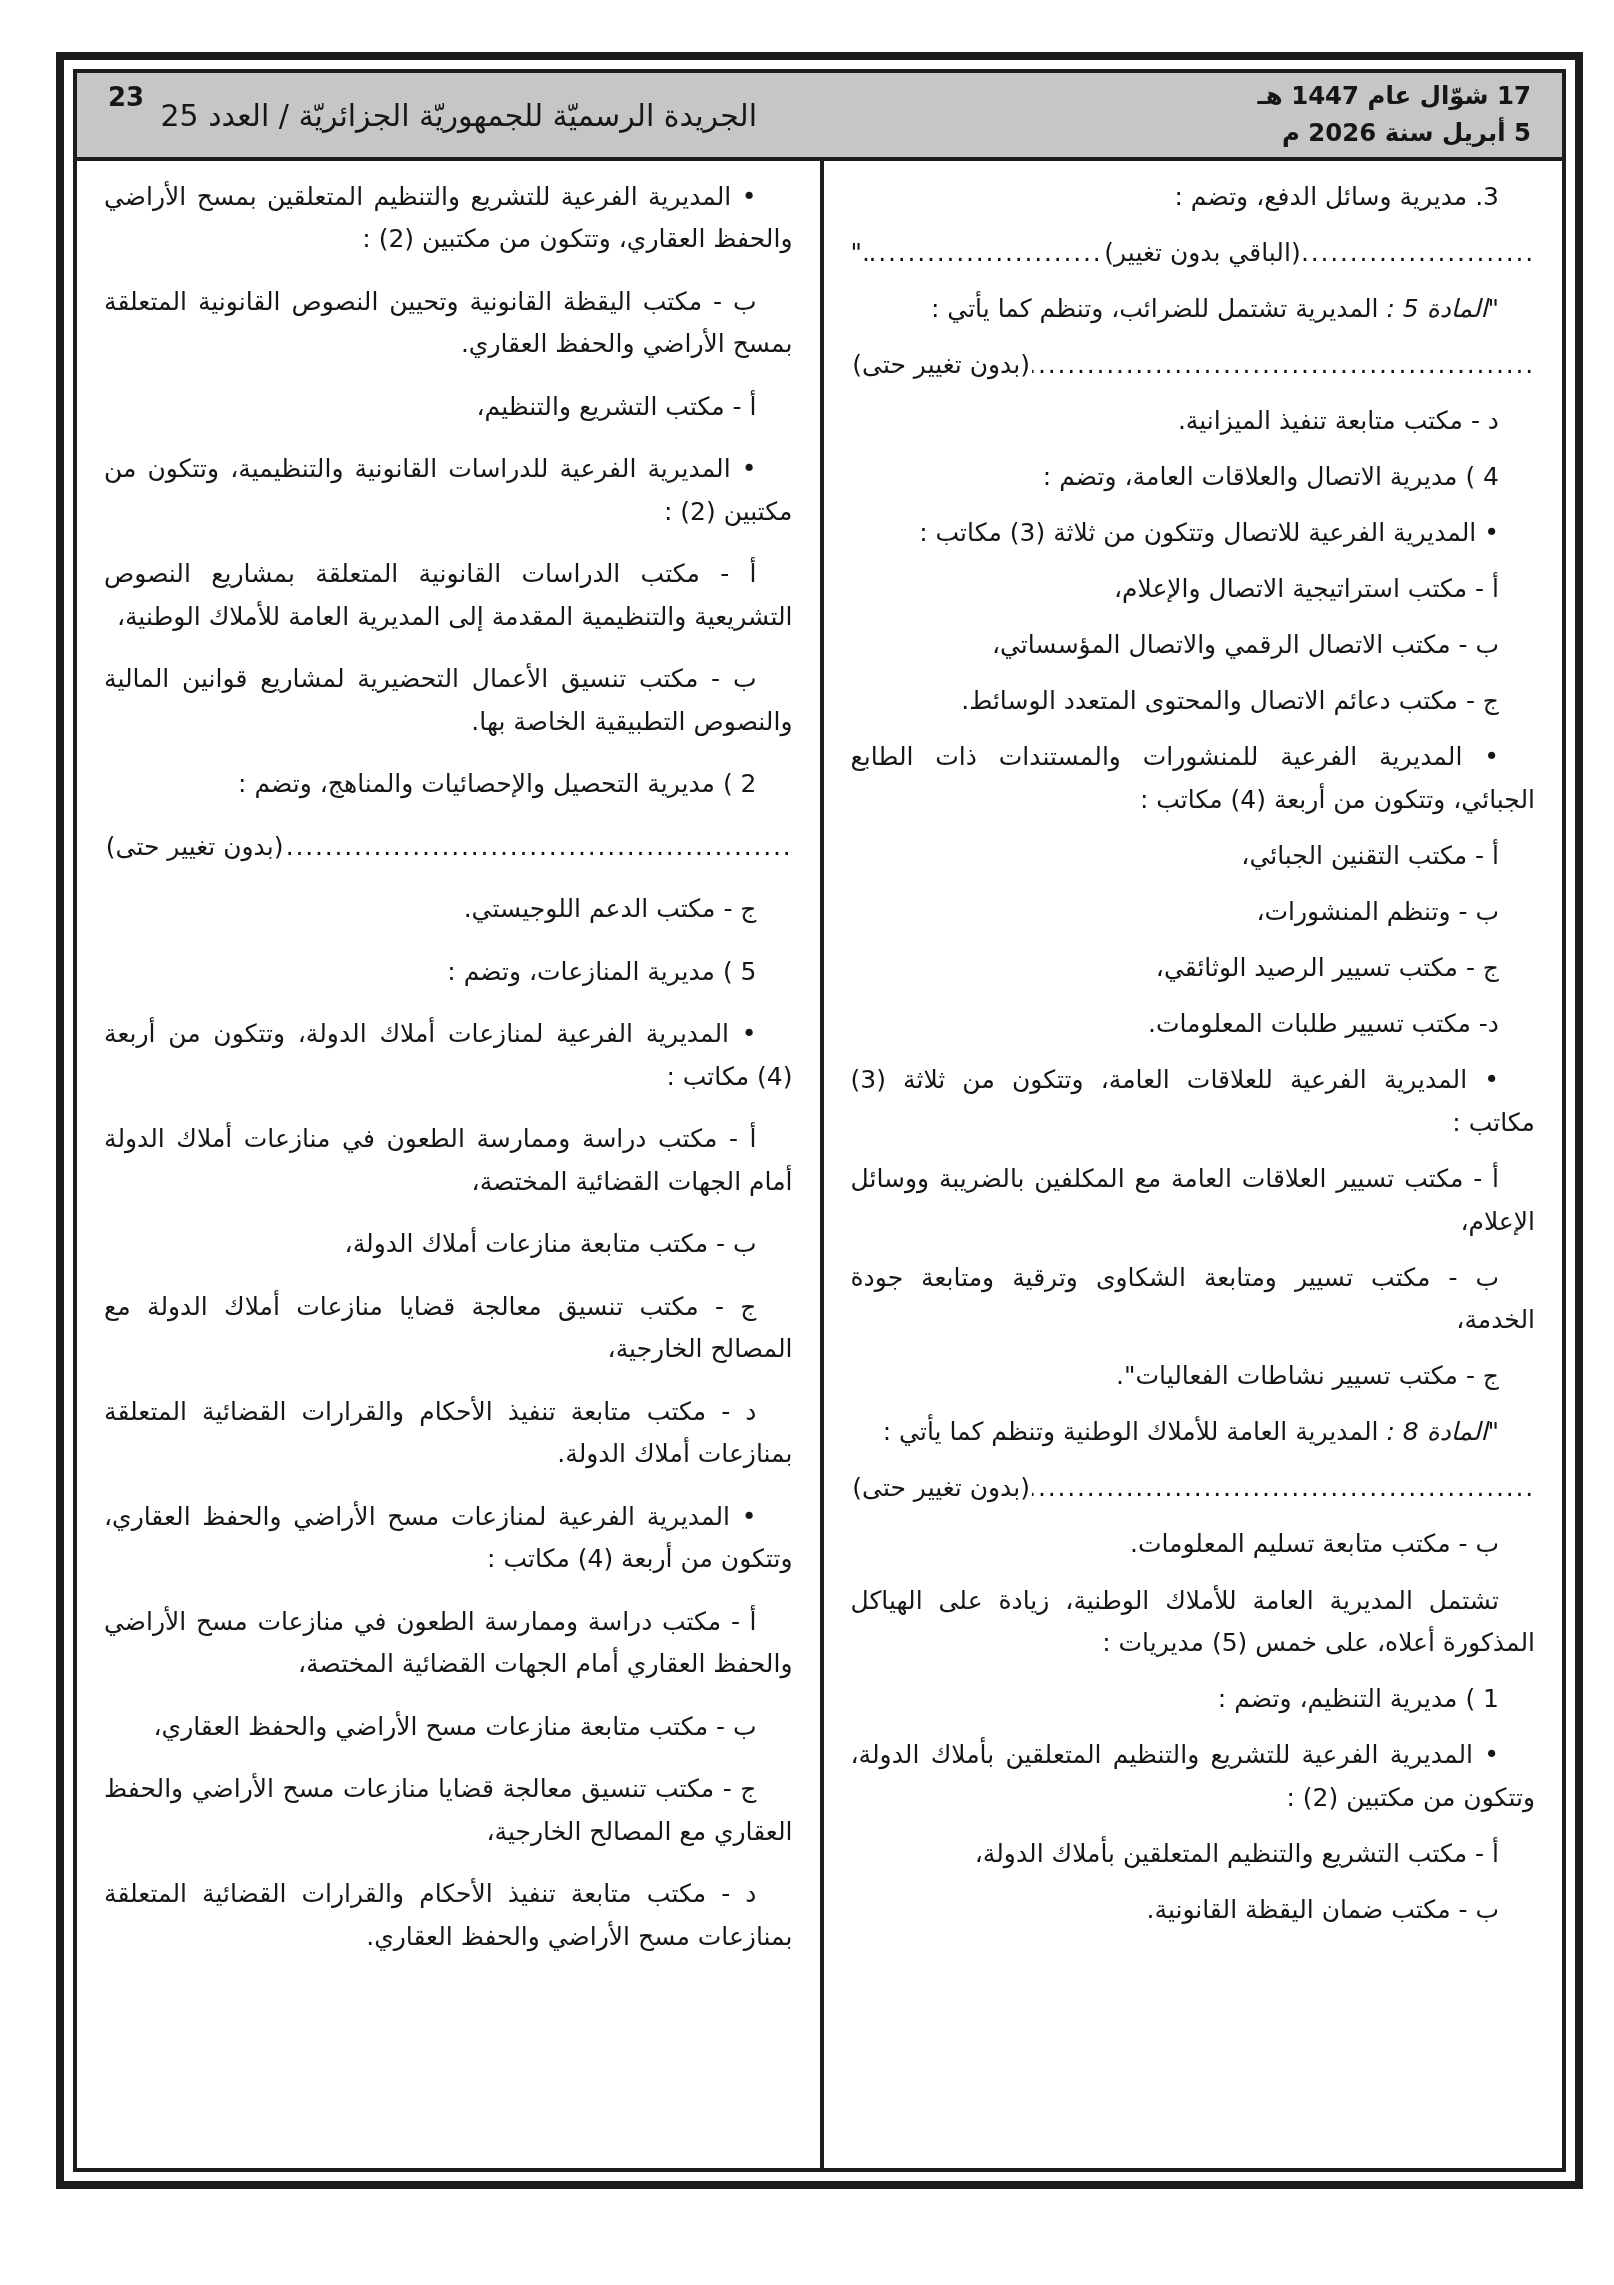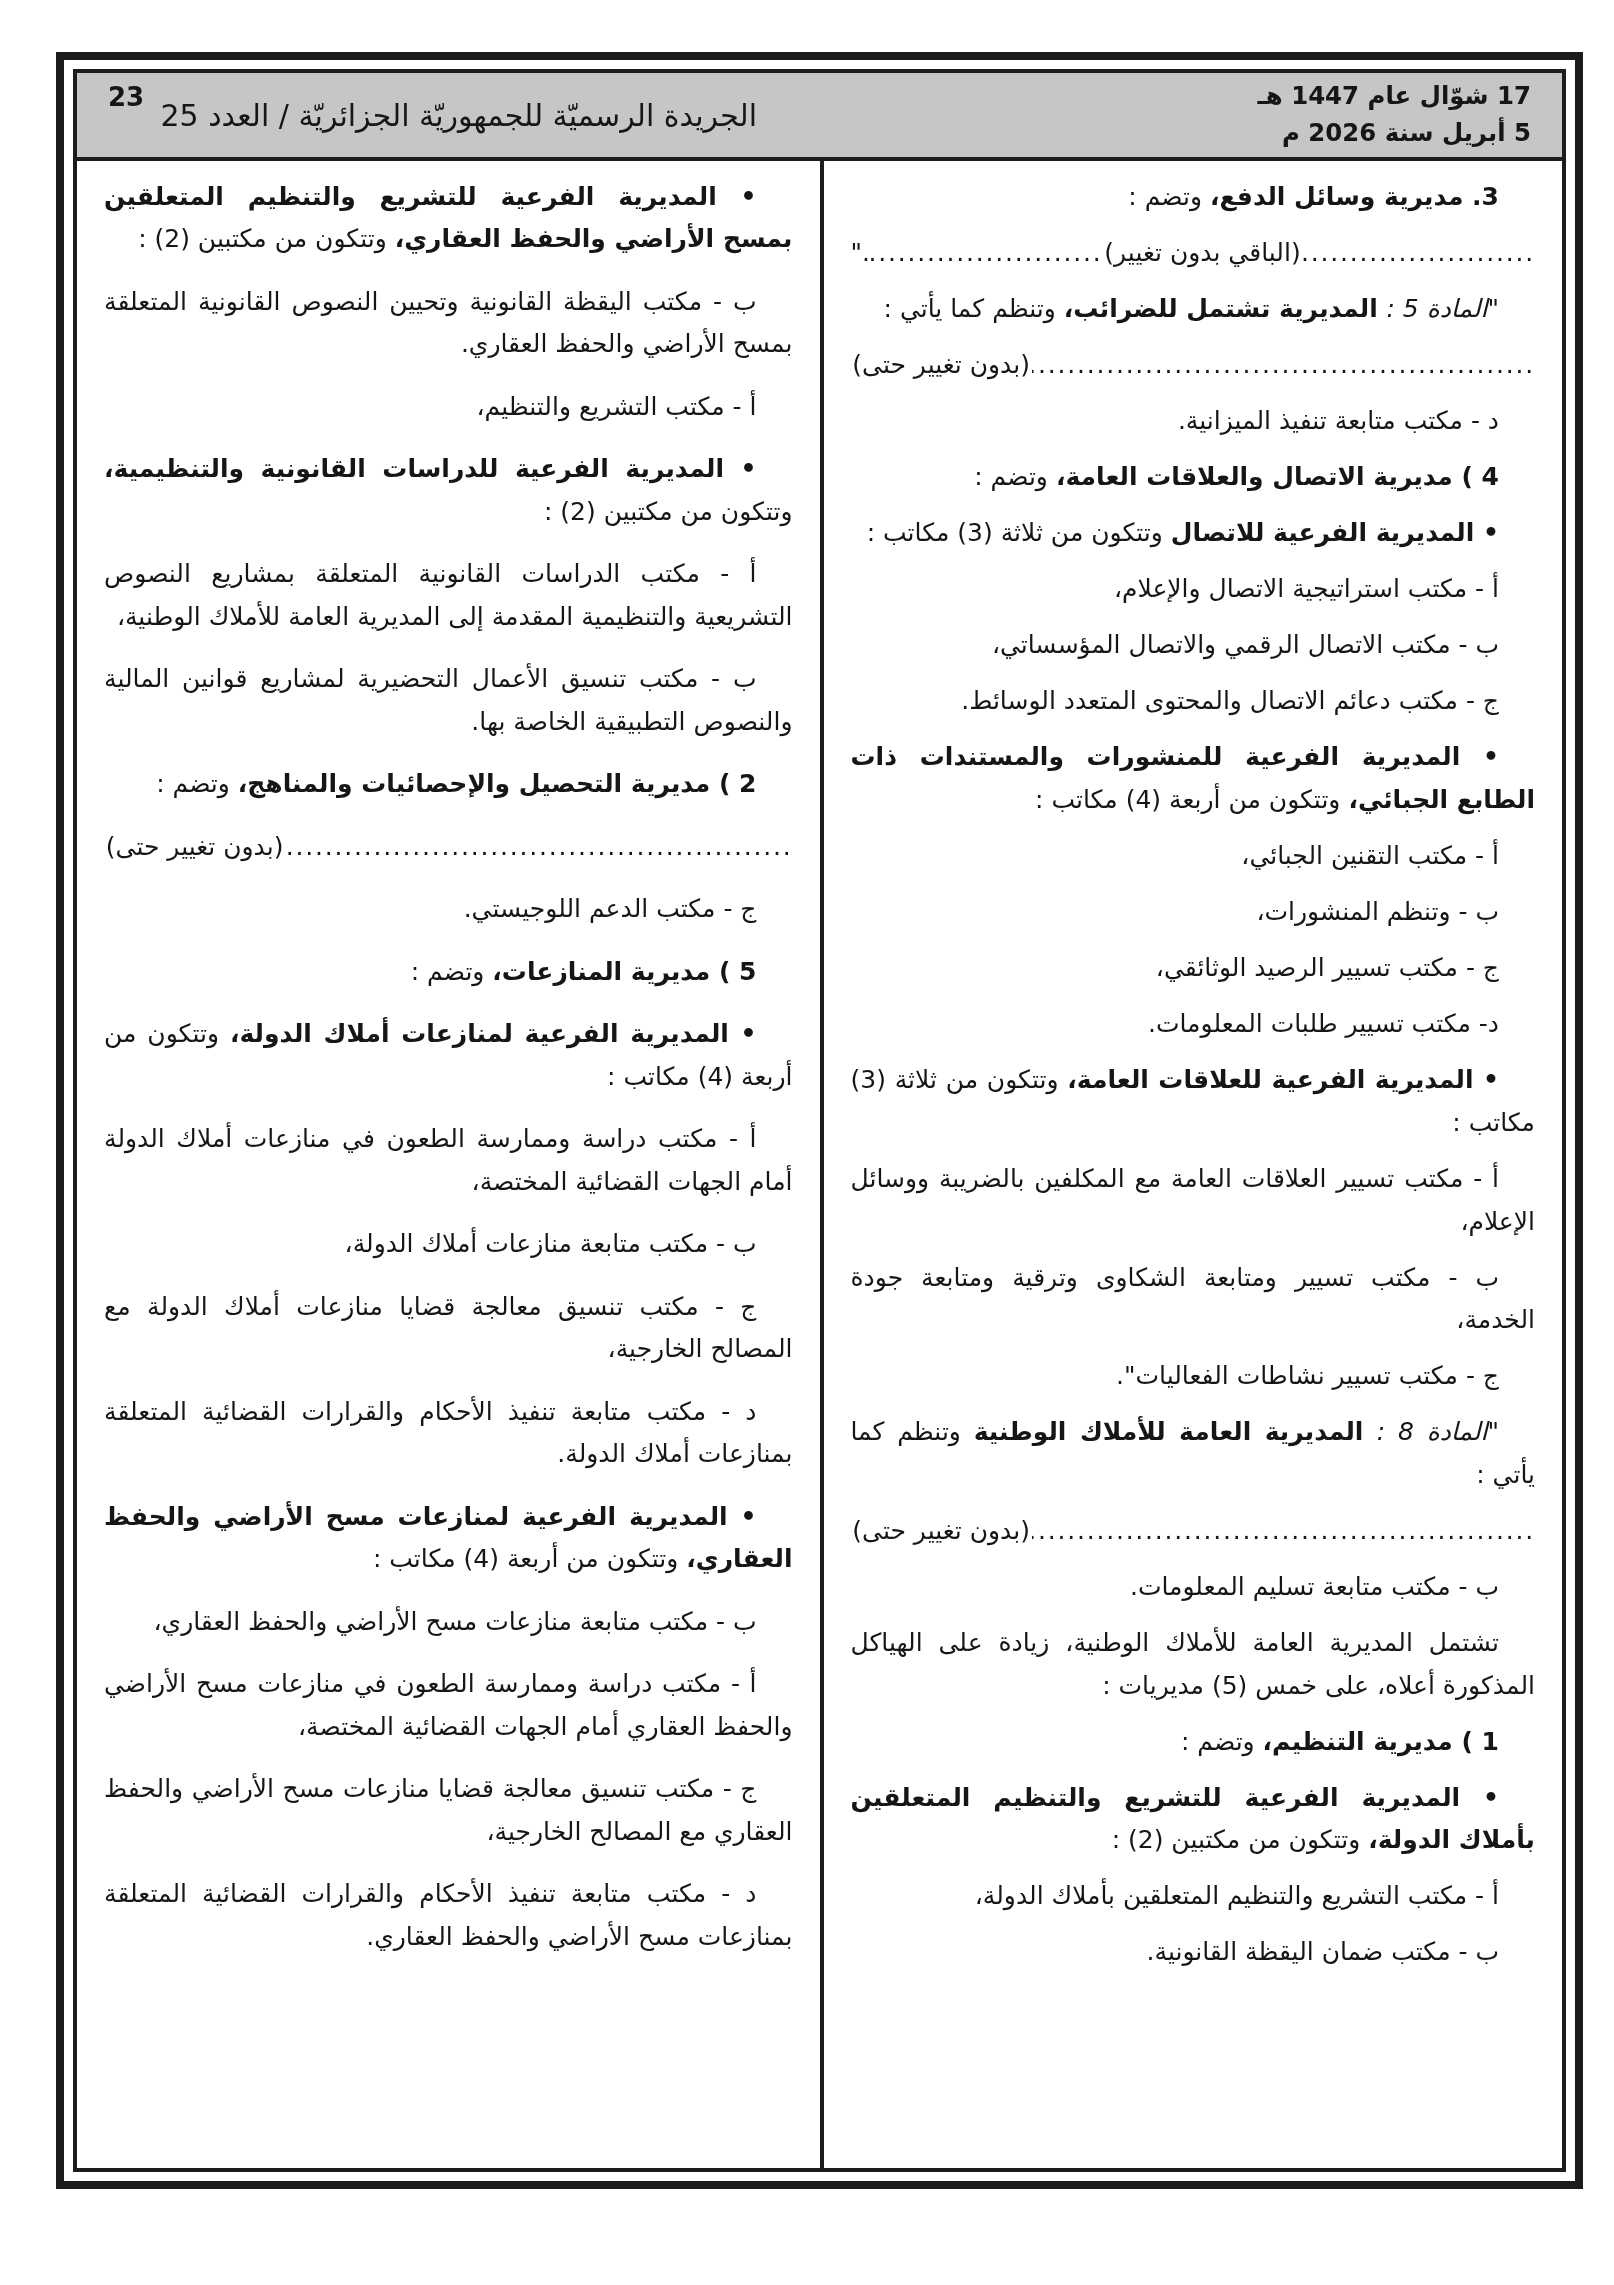--- a/index.html
+++ b/index.html
@@ -36,21 +36,21 @@
   }
   .col-left .para{margin-bottom:20px;}
   .para.dots{
     display:flex;align-items:baseline;text-indent:0;overflow:hidden;text-align:right;
   }
   .leader{
     flex:1 1 0;min-width:0;overflow:hidden;white-space:nowrap;letter-spacing:1.8px;
   }
   .phrase{white-space:nowrap;padding:0 1.8px;}
   .suffix{white-space:nowrap;}
-  .b{font-weight:bold;}
+  .b{font-weight:normal;}
   .i{font-style:italic;}
 </style>
 </head>
 <body>
 
 <div class="sheet">
   <div class="inner">
     <header class="gz-header">
       <div class="dates">
         <div>17 شوّال عام 1447 هـ</div>
@@ -113,21 +113,21 @@
             <span class="phrase">(بدون تغيير حتى)</span>
           </p>
           <p class="para text"><span>ج - مكتب الدعم اللوجيستي.</span></p>
           <p class="para text"><span class="b">5 ) مديرية المنازعات،</span><span> وتضم :</span></p>
           <p class="para text"><span class="b">• المديرية الفرعية لمنازعات أملاك الدولة،</span><span> وتتكون من أربعة (4) مكاتب :</span></p>
           <p class="para text"><span>أ - مكتب دراسة وممارسة الطعون في منازعات أملاك الدولة أمام الجهات القضائية المختصة،</span></p>
           <p class="para text"><span>ب - مكتب متابعة منازعات أملاك الدولة،</span></p>
           <p class="para text"><span>ج - مكتب تنسيق معالجة قضايا منازعات أملاك الدولة مع المصالح الخارجية،</span></p>
           <p class="para text"><span>د - مكتب متابعة تنفيذ الأحكام والقرارات القضائية المتعلقة بمنازعات أملاك الدولة.</span></p>
           <p class="para text"><span class="b">• المديرية الفرعية لمنازعات مسح الأراضي والحفظ العقاري،</span><span> وتتكون من أربعة (4) مكاتب :</span></p>
+          <p class="para text"><span>أ - مكتب دراسة وممارسة الطعون في منازعات مسح الأراضي والحفظ العقاري أمام الجهات القضائية المختصة،</span></p>
           <p class="para text"><span>ب - مكتب متابعة منازعات مسح الأراضي والحفظ العقاري،</span></p>
-          <p class="para text"><span>أ - مكتب دراسة وممارسة الطعون في منازعات مسح الأراضي والحفظ العقاري أمام الجهات القضائية المختصة،</span></p>
           <p class="para text"><span>ج - مكتب تنسيق معالجة قضايا منازعات مسح الأراضي والحفظ العقاري مع المصالح الخارجية،</span></p>
           <p class="para text"><span>د - مكتب متابعة تنفيذ الأحكام والقرارات القضائية المتعلقة بمنازعات مسح الأراضي والحفظ العقاري.</span></p>
         </section>
     </main>
   </div>
 </div>
 
 
 </body></html>

